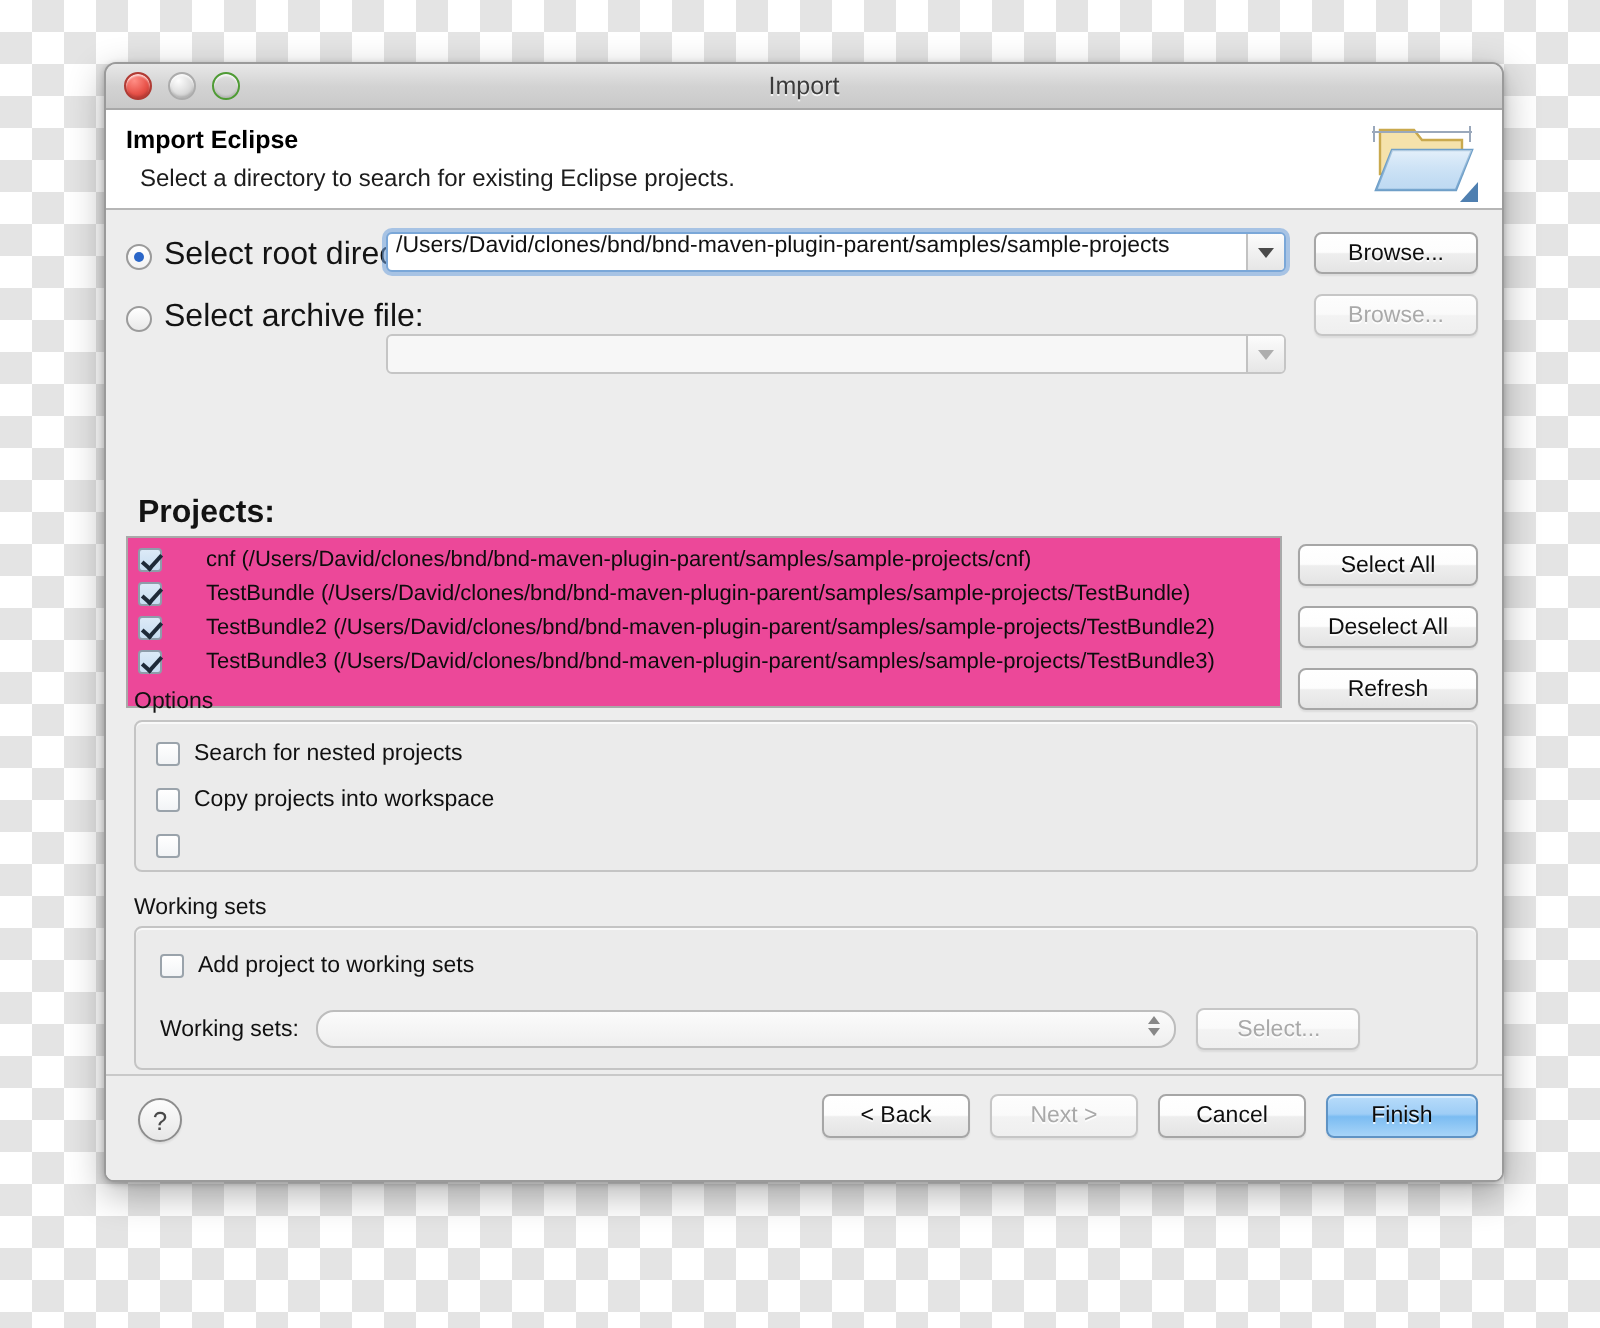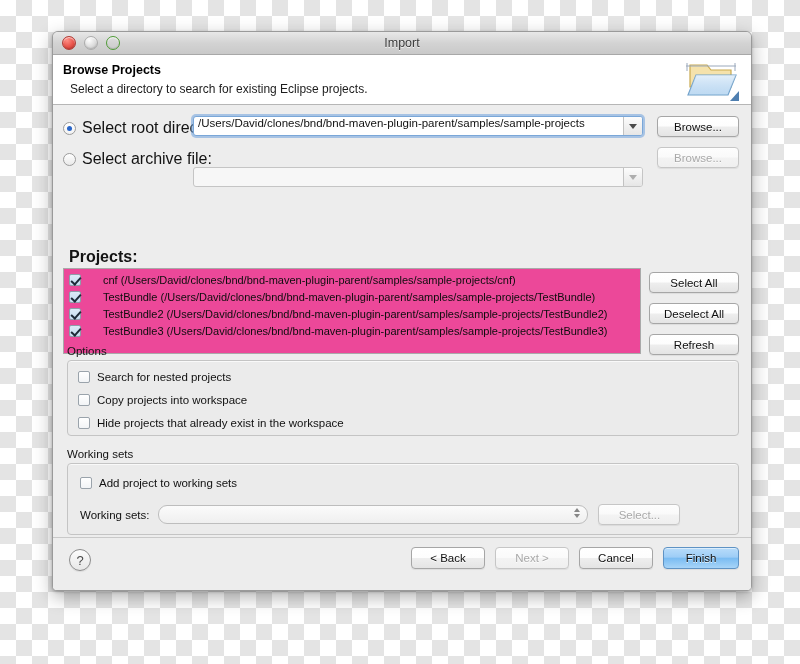--- a/index.html
+++ b/index.html
@@ -353,21 +353,21 @@
   <div id="titlebar">
     <div class="traffic">
       <div class="light close"></div>
       <div class="light min"></div>
       <div class="light zoom"></div>
     </div>
     <div id="title-text">Import</div>
   </div>
 
   <div id="header">
-    <div id="header-title">Browse Projects</div>
+    <div id="header-title">Import Eclipse</div>
     <div id="header-desc">Select a directory to search for existing Eclipse projects.</div>
     <div id="header-icon">
       <svg width="62" height="48" viewBox="0 0 62 48" xmlns="http://www.w3.org/2000/svg">
 
         <path d="M10 8 h17 l4 5 h20 v17 h-41 z" fill="#f5e2ab" stroke="#c9a94e" stroke-width="1.2"></path>
 
         <line x1="6" y1="9" x2="56" y2="9" stroke="#9aa8bb" stroke-width="1"></line>
         <line x1="7" y1="6" x2="7" y2="14" stroke="#9aa8bb" stroke-width="1"></line>
         <line x1="55" y1="6" x2="55" y2="14" stroke="#9aa8bb" stroke-width="1"></line>
 
@@ -452,21 +452,20 @@
         <div class="opt-row" style="margin-bottom:11px;">
           <div class="opt-cb"></div>
           <div class="opt-label">Search for nested projects</div>
         </div>
         <div class="opt-row" style="margin-bottom:11px;">
           <div class="opt-cb"></div>
           <div class="opt-label">Copy projects into workspace</div>
         </div>
         <div class="opt-row">
           <div class="opt-cb"></div>
-          <div class="opt-label">Hide projects that already exist in the workspace</div>
         </div>
       </div>
     </div>
 
     <div class="group" style="left:14px; top:343px; width:672px; z-index:2;">
       <div class="group-title">Working sets</div>
       <div class="group-frame" style="height:72px; padding:13px 0 0 12px;">
         <div class="opt-row" style="margin-bottom:15px;">
           <div class="opt-cb"></div>
           <div class="opt-label b">Add project to working sets</div>

